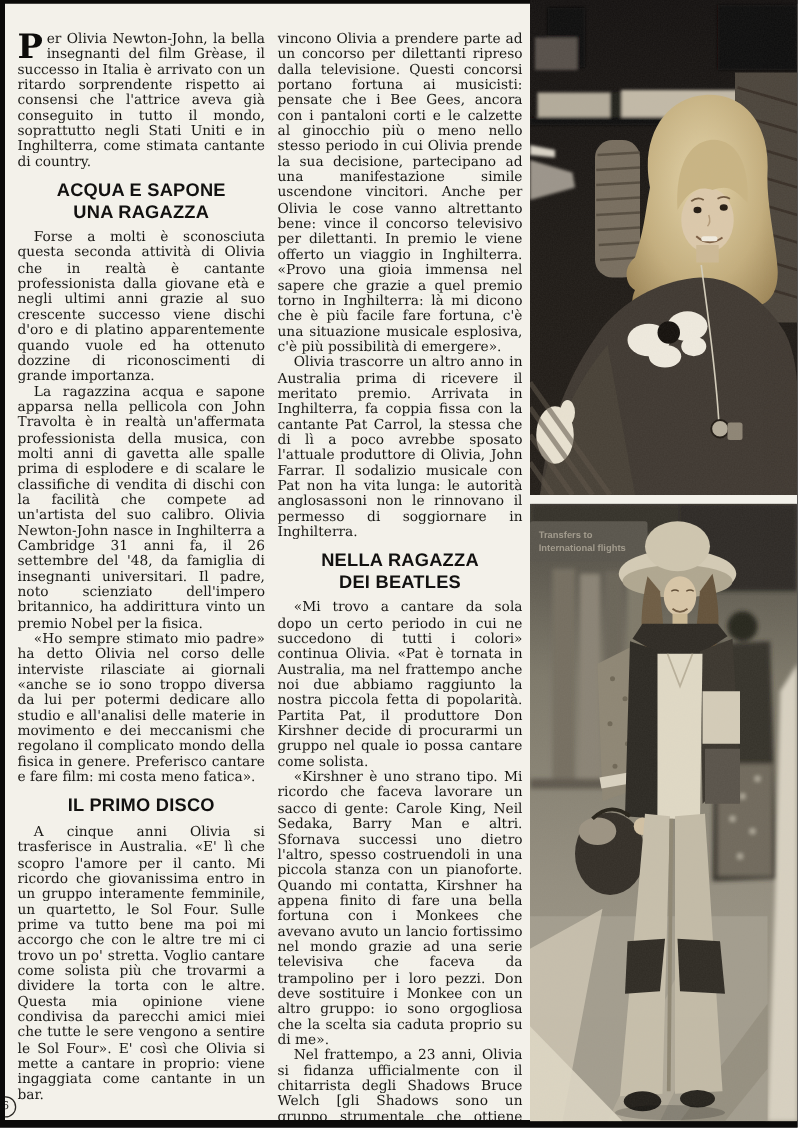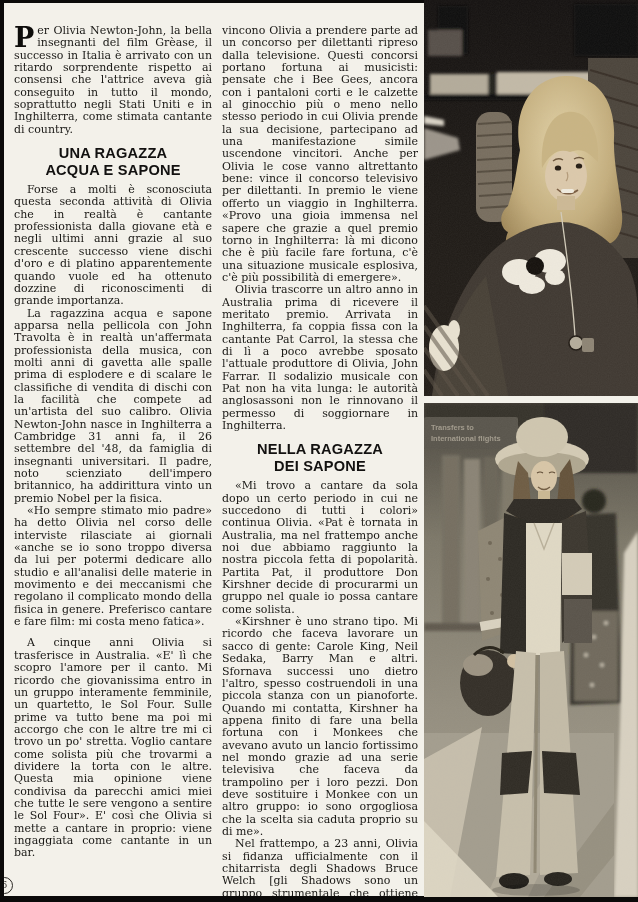--- a/index.html
+++ b/index.html
@@ -45,42 +45,43 @@
 </head>
 <body>
 
 <div class="scan">
   <div class="page">
 
     <div class="col col-left">
       <p><span class="dropcap">P</span><span>er Olivia Newton-John, la bella insegnanti del film </span><span class="it">Grèase</span><span>, il successo in Italia è arrivato con un ritardo sorprendente rispetto ai consensi che l'attrice aveva già conseguito in tutto il mondo, soprattutto negli Stati Uniti e in Inghilterra, come stimata cantante di country.</span></p>
 
       <h2>
+          <span class="hl">ACQUA E SAPONE</span>
           <span class="hl">UNA RAGAZZA</span>
-          <span class="hl">ACQUA E SAPONE</span>
         </h2>
 
       <p class="ind">Forse a molti è sconosciuta questa seconda attività di Olivia che in realtà è cantante professionista dalla giovane età e negli ultimi anni grazie al suo crescente successo viene dischi d'oro e di platino apparentemente quando vuole ed ha ottenuto dozzine di riconoscimenti di grande importanza.</p>
       <p class="ind">La ragazzina acqua e sapone apparsa nella pellicola con John Travolta è in realtà un'affermata professionista della musica, con molti anni di gavetta alle spalle prima di esplodere e di scalare le classifiche di vendita di dischi con la facilità che compete ad un'artista del suo calibro. Olivia Newton-John nasce in Inghilterra a Cambridge 31 anni fa, il 26 settembre del '48, da famiglia di insegnanti universitari. Il padre, noto scienziato dell'impero britannico, ha addirittura vinto un premio Nobel per la fisica.</p>
       <p class="ind">«Ho sempre stimato mio padre» ha detto Olivia nel corso delle interviste rilasciate ai giornali «anche se io sono troppo diversa da lui per potermi dedicare allo studio e all'analisi delle materie in movimento e dei meccanismi che regolano il complicato mondo della fisica in genere. Preferisco cantare e fare film: mi costa meno fatica».</p>
 
       <h2>
+          <span class="hl">IL PRIMO DISCO</span>
         </h2>
 
       <p class="ind">A cinque anni Olivia si trasferisce in Australia. «E' lì che scopro l'amore per il canto. Mi ricordo che giovanissima entro in un gruppo interamente femminile, un quartetto, le Sol Four. Sulle prime va tutto bene ma poi mi accorgo che con le altre tre mi ci trovo un po' stretta. Voglio cantare come solista più che trovarmi a dividere la torta con le altre. Questa mia opinione viene condivisa da parecchi amici miei che tutte le sere vengono a sentire le Sol Four». E' così che Olivia si mette a cantare in proprio: viene ingaggiata come cantante in un bar.</p>
 
     </div>
 
     <div class="col col-mid">
       <p>vincono Olivia a prendere parte ad un concorso per dilettanti ripreso dalla televisione. Questi concorsi portano fortuna ai musicisti: pensate che i Bee Gees, ancora con i pantaloni corti e le calzette al ginocchio più o meno nello stesso periodo in cui Olivia prende la sua decisione, partecipano ad una manifestazione simile uscendone vincitori. Anche per Olivia le cose vanno altrettanto bene: vince il concorso televisivo per dilettanti. In premio le viene offerto un viaggio in Inghilterra. «Provo una gioia immensa nel sapere che grazie a quel premio torno in Inghilterra: là mi dicono che è più facile fare fortuna, c'è una situazione musicale esplosiva, c'è più possibilità di emergere».</p>
       <p class="ind">Olivia trascorre un altro anno in Australia prima di ricevere il meritato premio. Arrivata in Inghilterra, fa coppia fissa con la cantante Pat Carrol, la stessa che di lì a poco avrebbe sposato l'attuale produttore di Olivia, John Farrar. Il sodalizio musicale con Pat non ha vita lunga: le autorità anglosassoni non le rinnovano il permesso di soggiornare in Inghilterra.</p>
 
       <h2>
           <span class="hl">NELLA RAGAZZA</span>
-          <span class="hl">DEI SAPONE</span>
+          <span class="hl">DEI BEATLES</span>
         </h2>
 
       <p class="ind">«Mi trovo a cantare da sola dopo un certo periodo in cui ne succedono di tutti i colori» continua Olivia. «Pat è tornata in Australia, ma nel frattempo anche noi due abbiamo raggiunto la nostra piccola fetta di popolarità. Partita Pat, il produttore Don Kirshner decide di procurarmi un gruppo nel quale io possa cantare come solista.</p>
       <p class="ind">«Kirshner è uno strano tipo. Mi ricordo che faceva lavorare un sacco di gente: Carole King, Neil Sedaka, Barry Man e altri. Sfornava successi uno dietro l'altro, spesso costruendoli in una piccola stanza con un pianoforte. Quando mi contatta, Kirshner ha appena finito di fare una bella fortuna con i Monkees che avevano avuto un lancio fortissimo nel mondo grazie ad una serie televisiva che faceva da trampolino per i loro pezzi. Don deve sostituire i Monkee con un altro gruppo: io sono orgogliosa che la scelta sia caduta proprio su di me».</p>
       <p class="ind"><span>Nel frattempo, a 23 anni, Olivia si fidanza ufficialmente con il chitarrista degli Shadows Bruce Welch [gli Shadows sono un gruppo strumentale che ottiene successi mondiali durante il periodo dei Beatles; era fra il 1965 e il '68, </span></p>
     </div>
 
     <div class="page-badge">6</div>
   </div>
 

